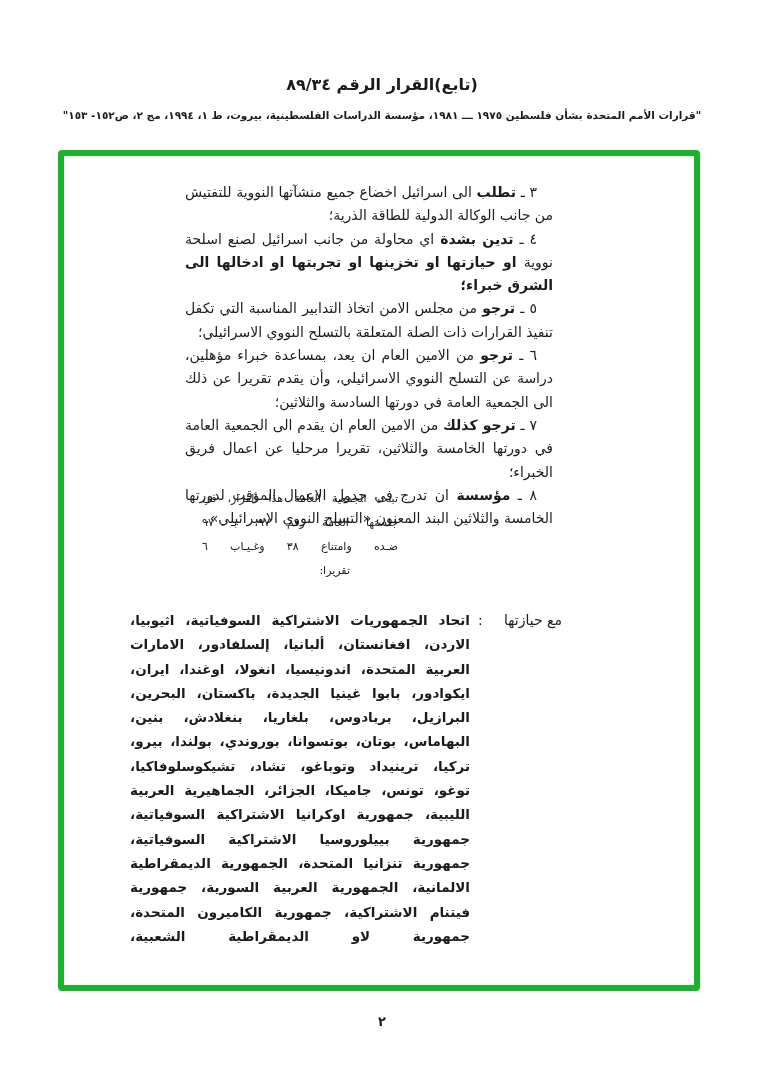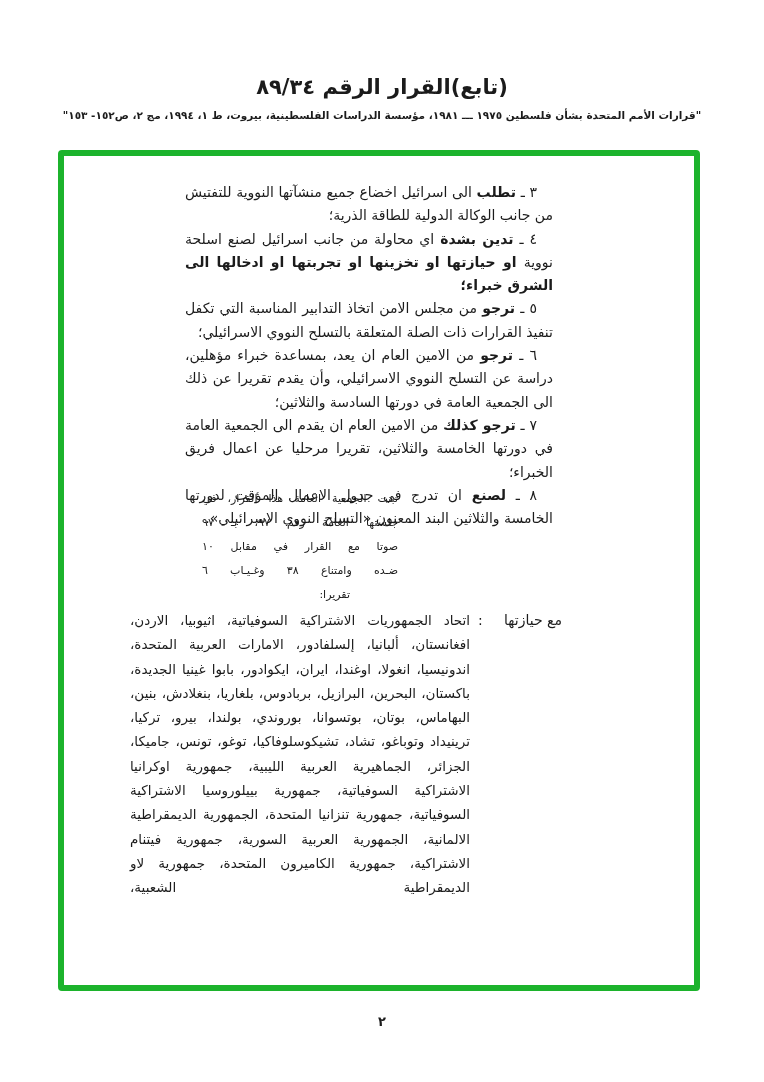--- a/index.html
+++ b/index.html
@@ -2,21 +2,21 @@
 <html lang="ar"><head>
 <meta charset="utf-8">
 <style>
   html,body{margin:0;padding:0;background:#ffffff;}
   .page{
     position:relative;width:764px;height:1082px;background:#ffffff;
     font-family:"DejaVu Sans",sans-serif;color:#1b1b1b;overflow:hidden;
   }
   .doc-title{
     position:absolute;top:75px;left:0;right:0;text-align:center;
-    direction:rtl;font-size:21px;font-weight:bold;letter-spacing:0;
+    direction:rtl;font-size:16px;font-weight:bold;letter-spacing:0;
   }
   .doc-citation{
     position:absolute;top:109px;left:20px;right:20px;text-align:center;
     direction:rtl;font-size:10.5px;font-weight:bold;white-space:nowrap;
   }
   .green-box{
     position:absolute;left:58px;top:150px;width:642px;height:841px;
     box-sizing:border-box;border:6px solid #1CB32C;border-radius:4px;
     background:transparent;
   }
@@ -34,21 +34,21 @@
   .adoption-last{text-align-last:right;padding-left:0;padding-right:48px;box-sizing:border-box;}
   .vote{
     position:absolute;top:608px;right:202px;width:432px;
     direction:rtl;display:flex;gap:8px;
     font-size:13.5px;line-height:24.3px;
   }
   .vote-label{
     flex:0 0 84px;display:flex;justify-content:space-between;
     font-size:14px;white-space:nowrap;
   }
-  .vote-countries{flex:1;text-align:justify;text-align-last:justify;}
+  .vote-countries{flex:1;text-align:justify;text-align-last:justify;font-weight:bold;}
   .page-num{
     position:absolute;top:1014px;left:0;right:0;text-align:center;
     font-size:13px;font-weight:bold;
   }
 </style>
 </head>
 <body>
 
 <div class="page">
 
@@ -57,27 +57,26 @@
   <div class="doc-citation">"قرارات الأمم المتحدة بشأن فلسطين ١٩٧٥ ـــ ١٩٨١، مؤسسة الدراسات الفلسطينية، بيروت، ط ١، ١٩٩٤، مج ٢، ص١٥٢- ١٥٣"</div>
 
   <div class="green-box" style="border-color: rgb(28, 179, 44);"></div>
 
   <div class="paras">
       <div class="para">٣ ـ <b>تطلب</b> الى اسرائيل اخضاع جميع منشآتها النووية للتفتيش من جانب الوكالة الدولية للطاقة الذرية؛</div>
       <div class="para">٤ ـ <b>تدين بشدة</b> اي محاولة من جانب اسرائيل لصنع اسلحة نووية<b> او حيازتها او تخزينها او تجربتها او ادخالها الى الشرق خبراء؛</b></div>
       <div class="para">٥ ـ <b>ترجو</b> من مجلس الامن اتخاذ التدابير المناسبة التي تكفل تنفيذ القرارات ذات الصلة المتعلقة بالتسلح النووي الاسرائيلي؛</div>
       <div class="para">٦ ـ <b>ترجو</b> من الامين العام ان يعد، بمساعدة خبراء مؤهلين، دراسة عن التسلح النووي الاسرائيلي، وأن يقدم تقريرا عن ذلك الى الجمعية العامة في دورتها السادسة والثلاثين؛</div>
       <div class="para">٧ ـ <b>ترجو كذلك</b> من الامين العام ان يقدم الى الجمعية العامة في دورتها الخامسة والثلاثين، تقريرا مرحليا عن اعمال فريق الخبراء؛</div>
-      <div class="para">٨ ـ <b>لصنع</b> ان تدرج في جدول الاعمال المؤقت لدورتها الخامسة والثلاثين البند المعنون «التسلح النووي الاسرائيلي».</div>
+      <div class="para">٨ ـ <b>مؤسسة</b> ان تدرج في جدول الاعمال المؤقت لدورتها الخامسة والثلاثين البند المعنون «التسلح النووي الاسرائيلي».</div>
     </div>
 
   <div class="adoption">
       <div class="adoption-line">تبنت الجمعية العامة هذا القرار، في</div>
       <div class="adoption-line">جلستها العامة رقم ٩٧، بـ ٩٧</div>
-      <div class="adoption-line">صوتا مع القرار في مقابل ١٠</div>
       <div class="adoption-line">ضـده وامتناع ٣٨ وغـيـاب ٦</div>
       <div class="adoption-line adoption-last">تقريرا:</div>
     </div>
 
   <div class="vote">
     <div class="vote-label">
       <span>مع حيازتها</span>
       <span>:</span>
     </div>
     <div class="vote-countries">اتحاد الجمهوريات الاشتراكية السوفياتية، اثيوبيا، الاردن، افغانستان، ألبانيا، إلسلفادور، الامارات العربية المتحدة، اندونيسيا، انغولا، اوغندا، ايران، ايكوادور، بابوا غينيا الجديدة، باكستان، البحرين، البرازيل، بربادوس، بلغاريا، بنغلادش، بنين، البهاماس، بوتان، بوتسوانا، بوروندي، بولندا، بيرو، تركيا، ترينيداد وتوباغو، تشاد، تشيكوسلوفاكيا، توغو، تونس، جاميكا، الجزائر، الجماهيرية العربية الليبية، جمهورية اوكرانيا الاشتراكية السوفياتية، جمهورية بييلوروسيا الاشتراكية السوفياتية، جمهورية تنزانيا المتحدة، الجمهورية الديمقراطية الالمانية، الجمهورية العربية السورية، جمهورية فيتنام الاشتراكية، جمهورية الكاميرون المتحدة، جمهورية لاو الديمقراطية الشعبية،</div>

